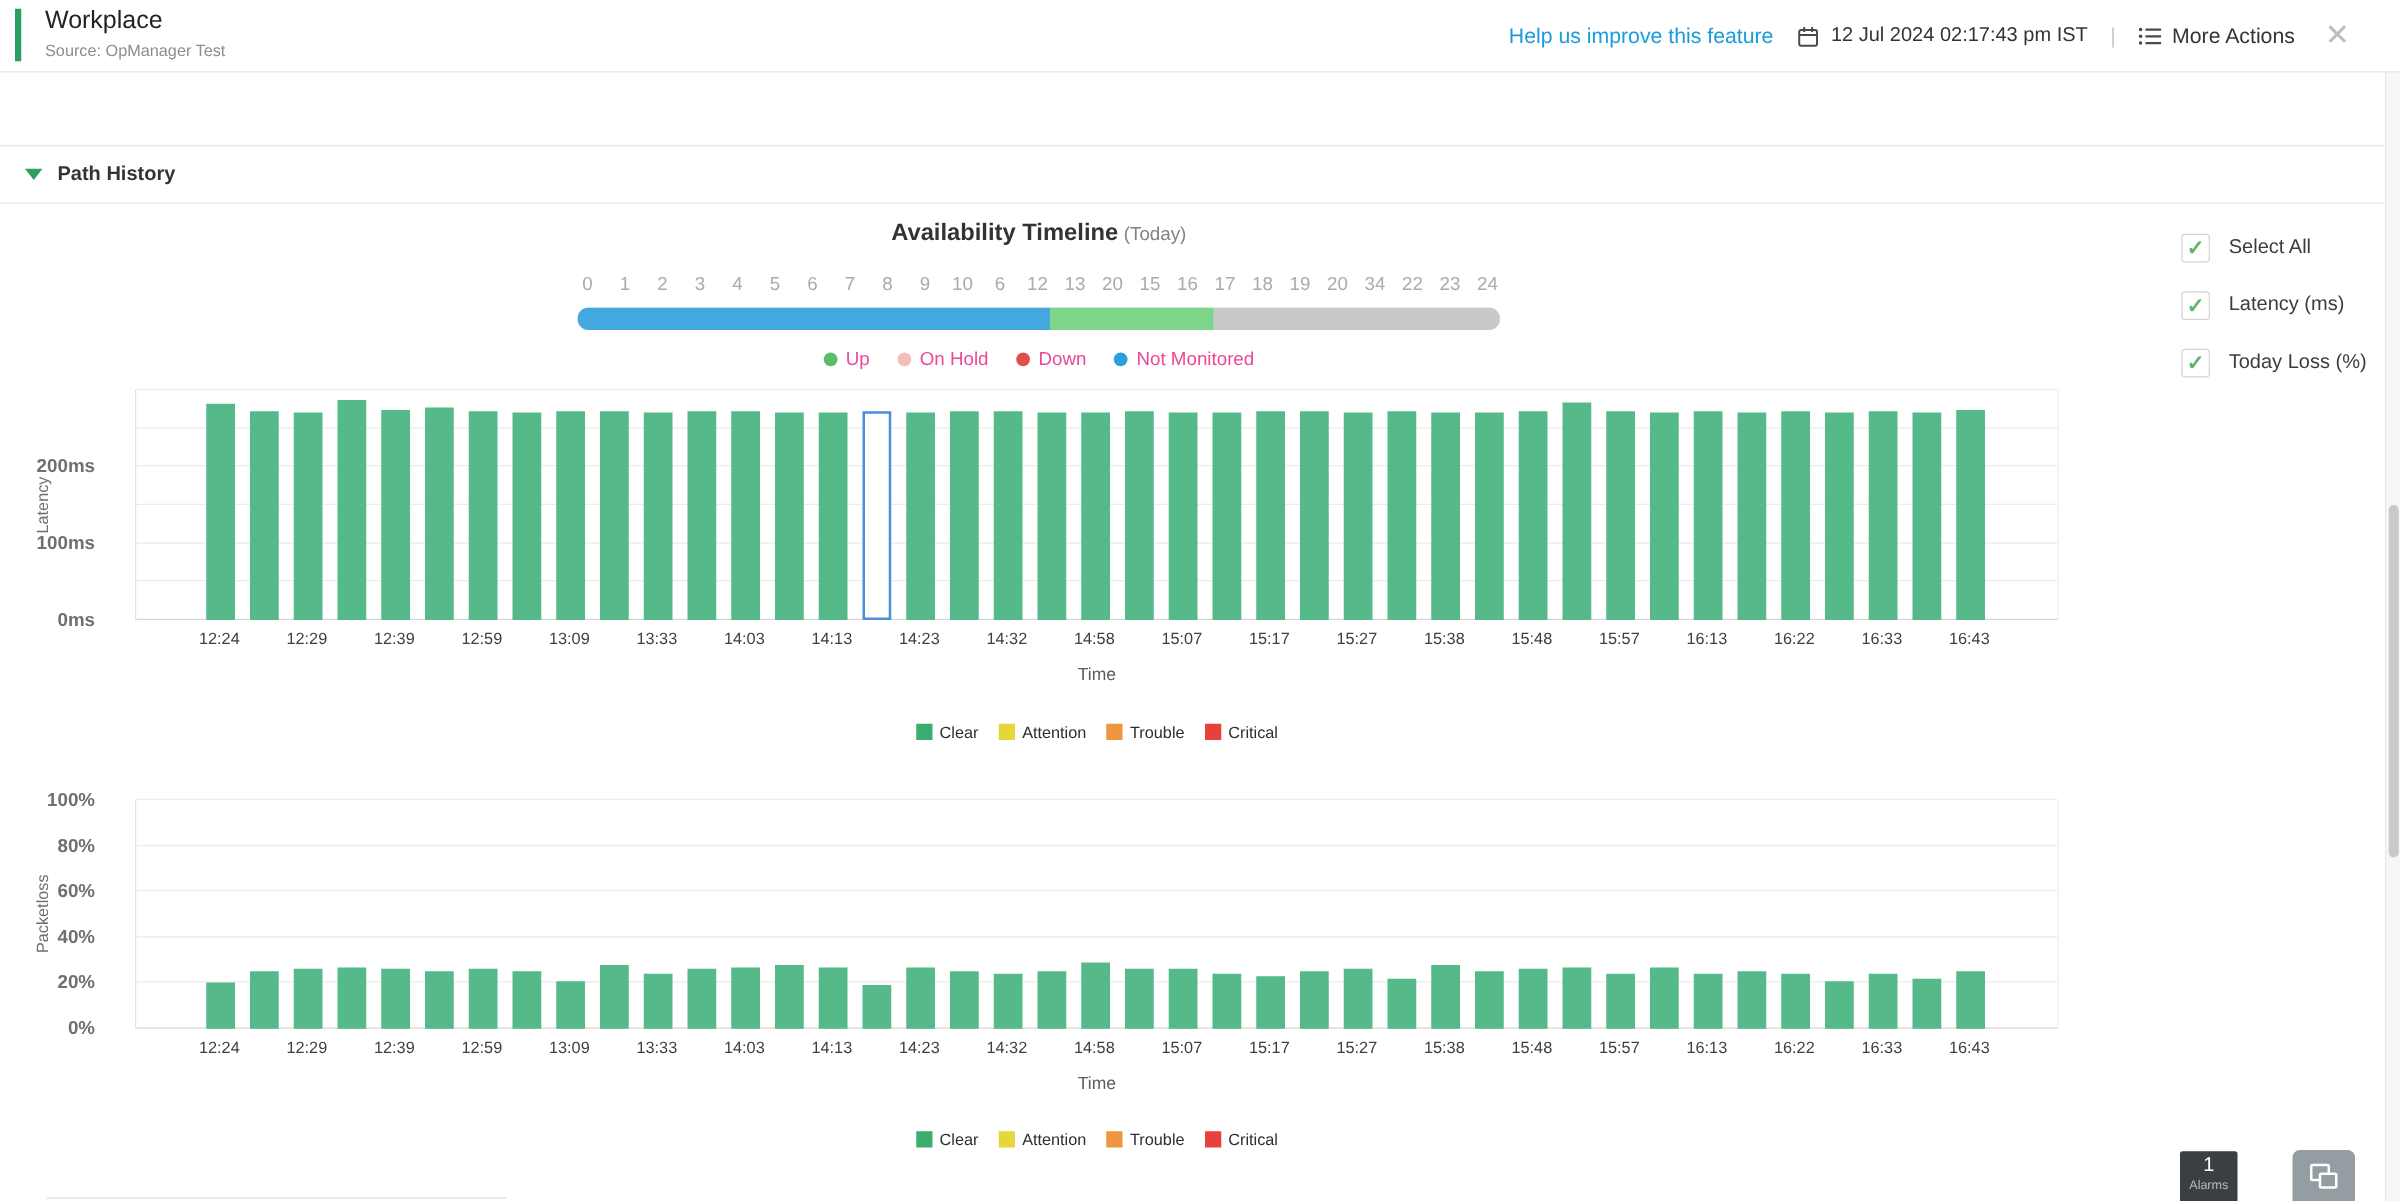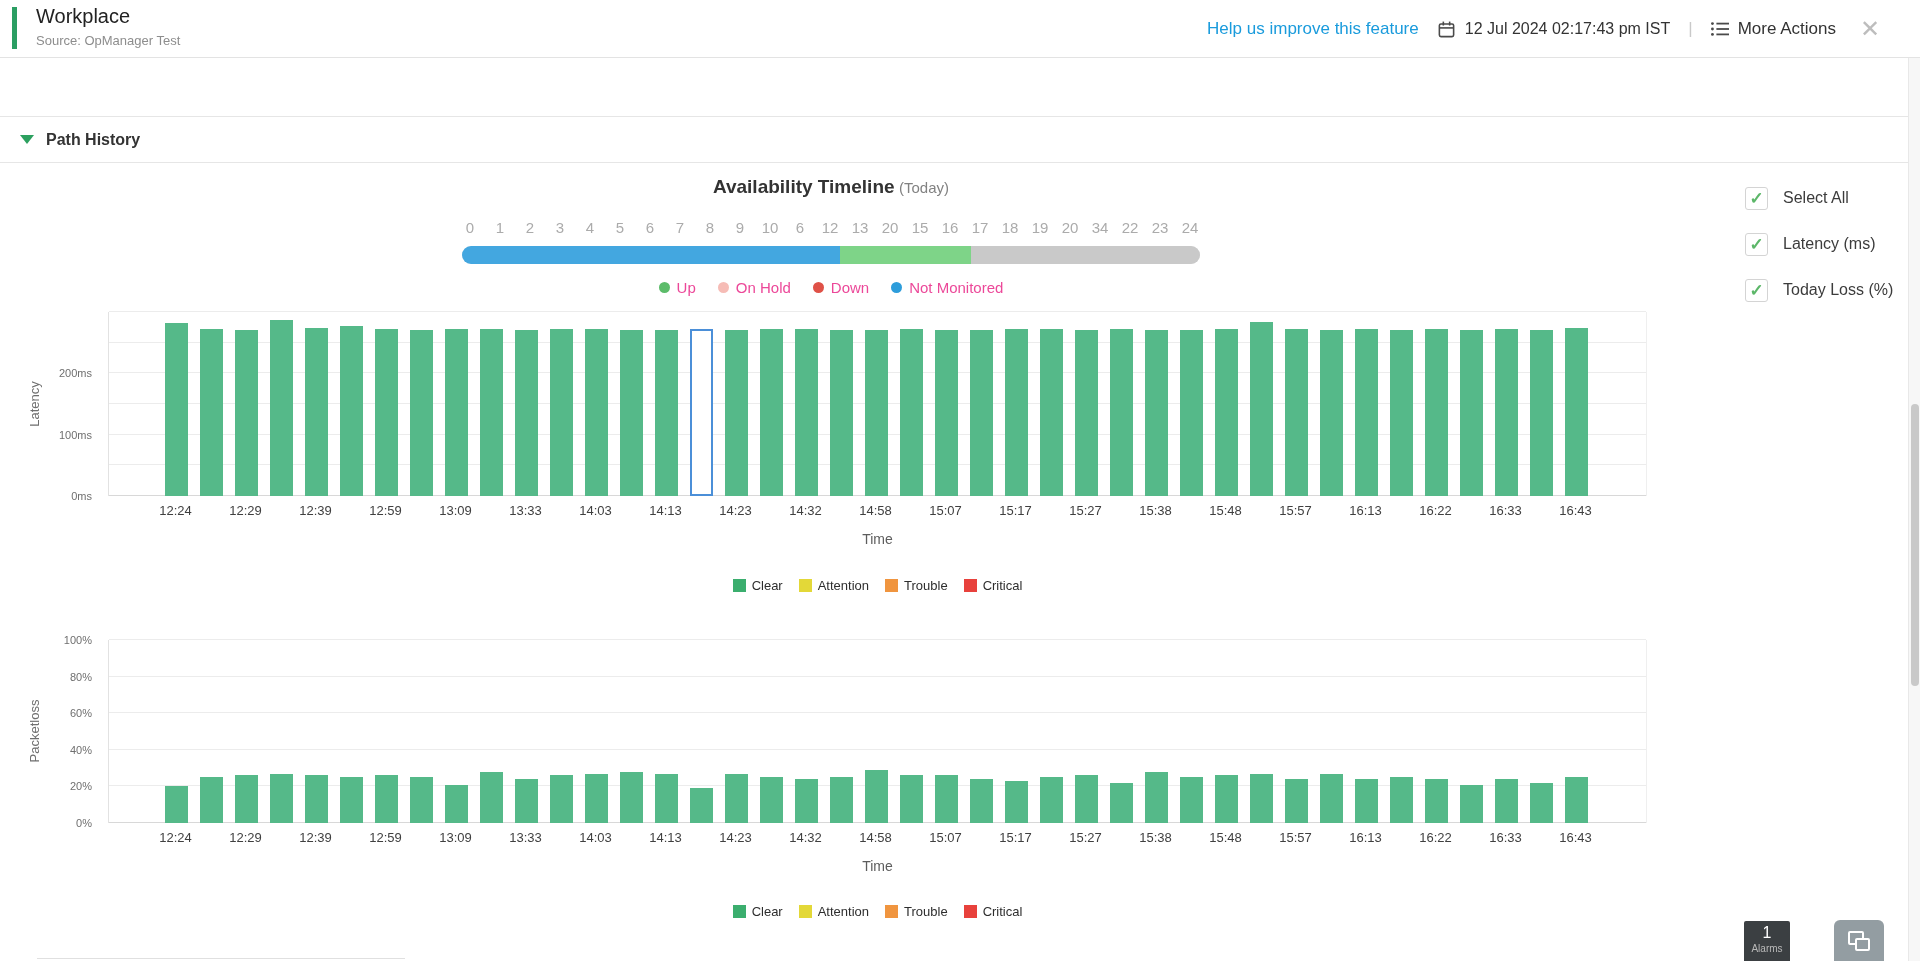--- a/index.html
+++ b/index.html
@@ -53,21 +53,21 @@
 
   
   .chart .plot { position:absolute; border-left:1px solid #e2e2e2; border-right:1px solid #efefef; }
   .gridline { position:absolute; left:0; right:0; height:1px; background:#ececec; }
   .gridline.baseline { background:#d8d8d8; }
   .bars { position:absolute; left:56px; bottom:0; height:100%; display:flex;
           align-items:flex-end; gap:12px; z-index:2; }
   .bar { width:23px; cursor:pointer; }
   .bar.selected { background:#fff !important; border:2px solid #4b8fd8; }
   .yticks { position:absolute; width:100px; }
-  .ytick { position:absolute; right:8px; transform:translateY(50%); font-size:11px; color:#6f6f6f; white-space:nowrap; }
+  .ytick { position:absolute; right:24px; transform:translateY(50%); font-size:15px; color:#6f6f6f; white-space:nowrap;font-weight:bold; }
   .xlabels { position:absolute; left:108px; width:1539px; height:18px; }
   .xlab { position:absolute; transform:translateX(-50%); font-size:13px; color:#3f3f3f; white-space:nowrap; }
   .xaxis-title { position:absolute; left:108px; width:1539px; text-align:center; font-size:14px; color:#5d5d5d; }
   .ylab { position:absolute; transform:translate(-50%,-50%) rotate(-90deg); font-size:13px; color:#6f6f6f; white-space:nowrap; }
   .legend { position:absolute; left:108px; width:1539px; display:flex; justify-content:center;
             align-items:center; gap:16px; }
   .leg-item { display:flex; align-items:center; gap:6px; }
   .leg-sq { width:13px; height:13px; }
   .leg-label { font-size:13px; color:#2e2e2e; }
 

